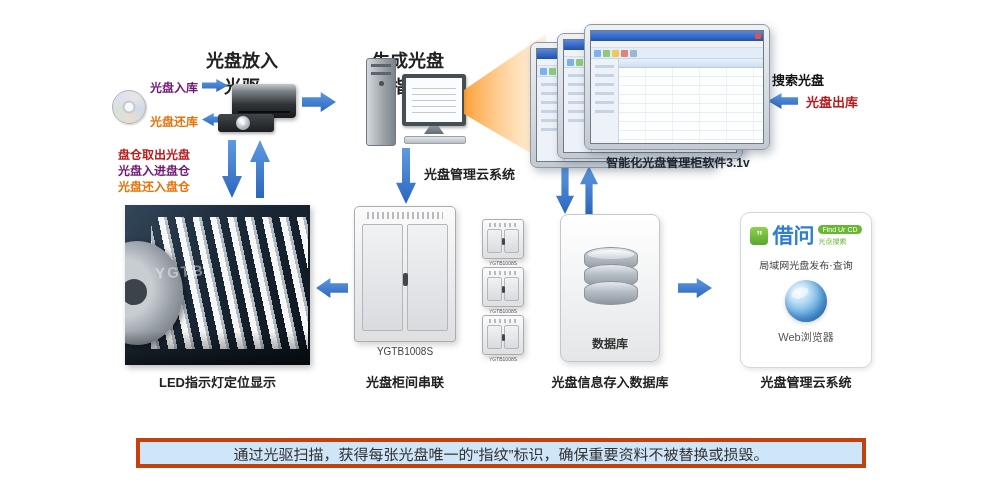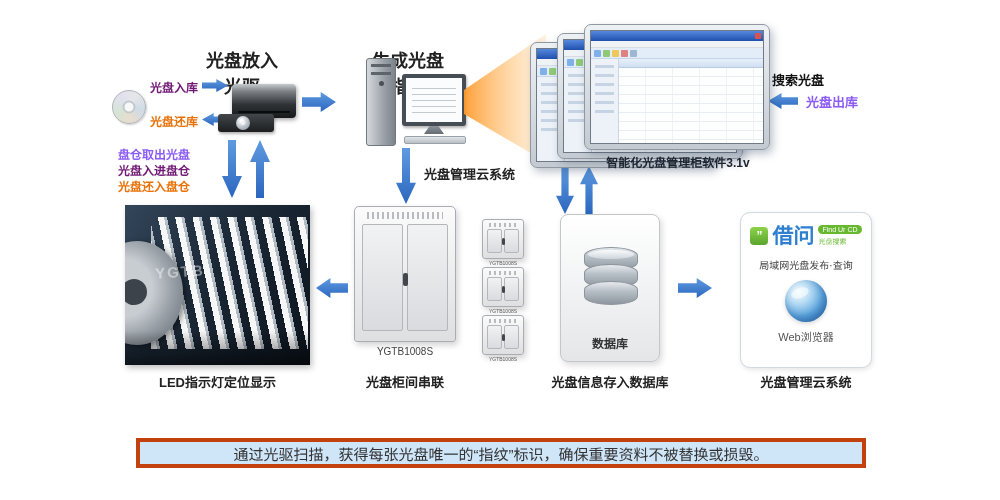--- a/index.html
+++ b/index.html
@@ -3,21 +3,21 @@
 <meta charset="utf-8">
 <style>
   * { margin:0; padding:0; box-sizing:border-box; }
   body { width:1000px; height:500px; background:#fff; font-family:"Liberation Sans", sans-serif; overflow:hidden; }
   #stage { position:relative; width:1000px; height:500px; background:#fff; }
 
   .section-title { position:absolute; font-size:18px; font-weight:bold; color:#222; text-align:center; }
   .caption { position:absolute; font-size:13px; font-weight:bold; color:#222; text-align:center; }
   .txt-blue { color:#701a75; }
   .txt-orange { color:#e8720a; }
-  .txt-green { color:#8b5cf6; }
+  .txt-green { color:#b91c1c; }
 
   
   .arrow { position:absolute; background:linear-gradient(180deg,#5f9be0,#2b66bf); }
   .arrow.right { clip-path:polygon(0 26%,55% 26%,55% 0,100% 50%,55% 100%,55% 74%,0 74%); }
   .arrow.left  { clip-path:polygon(100% 26%,45% 26%,45% 0,0 50%,45% 100%,45% 74%,100% 74%); }
   .arrow.down  { clip-path:polygon(30% 0,70% 0,70% 62%,100% 62%,50% 100%,0 62%,30% 62%); }
   .arrow.up    { clip-path:polygon(30% 100%,70% 100%,70% 38%,100% 38%,50% 0,0 38%,30% 38%); }
 
   
   .cd { position:absolute; left:112px; top:90px; width:34px; height:34px; border-radius:50%;

